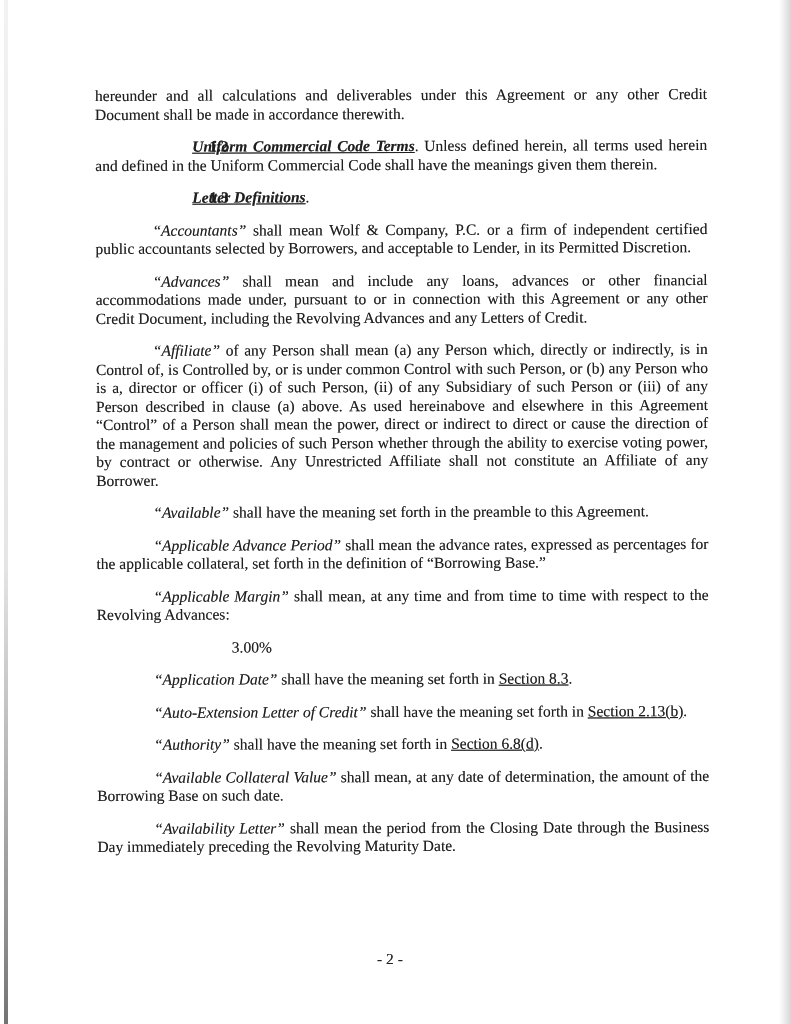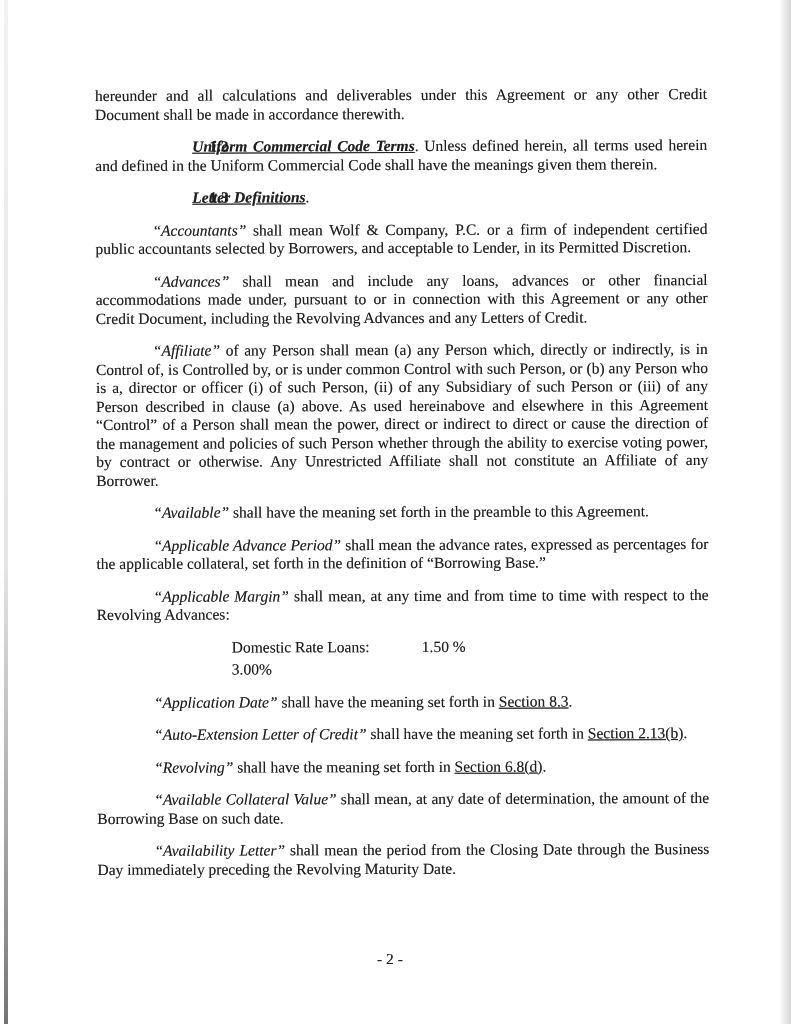--- a/index.html
+++ b/index.html
@@ -104,33 +104,29 @@
   <p class="para"><span class="term">“Affiliate”</span><span> of any Person shall mean (a) any Person which, directly or indirectly, is in Control of, is Controlled by, or is under common Control with such Person, or (b) any Person who is a, director or officer (i) of such Person, (ii) of any Subsidiary of such Person or (iii) of any Person described in clause (a) above.  As used hereinabove and elsewhere in this Agreement “Control” of a Person shall mean the power, direct or indirect to direct or cause the direction of the management and policies of such Person whether through the ability to exercise voting power, by contract or otherwise.  Any Unrestricted Affiliate shall not constitute an Affiliate of any Borrower.</span></p>
 
   <p class="para"><span class="term">“Available”</span><span> shall have the meaning set forth in the preamble to this Agreement.</span></p>
 
   <p class="para"><span class="term">“Applicable Advance Period”</span><span> shall mean the advance rates, expressed as percentages for the applicable collateral, set forth in the definition of “Borrowing Base.”</span></p>
 
   <p class="para"><span class="term">“Applicable Margin”</span><span> shall mean, at any time and from time to time with respect to the Revolving Advances:</span></p>
 
   <div class="rate-table">
     <div class="rate-row">
-      <span class="rate-label">Domestic Rate Loans:</span>
-      <span class="rate-value">1.50 %</span>
-    </div>
-    <div class="rate-row">
       <span class="rate-value">3.00%</span>
     </div>
   </div>
 
   <p class="para"><span class="term">“Application Date”</span><span> shall have the meaning set forth in </span><span class="sref">Section 8.3</span><span>.</span></p>
 
   <p class="para"><span class="term">“Auto-Extension Letter of Credit”</span><span> shall have the meaning set forth in </span><span class="sref">Section 2.13(b)</span><span>.</span></p>
 
-  <p class="para"><span class="term">“Revolving”</span><span> shall have the meaning set forth in </span><span class="sref">Section 6.8(d)</span><span>.</span></p>
+  <p class="para"><span class="term">“Authority”</span><span> shall have the meaning set forth in </span><span class="sref">Section 6.8(d)</span><span>.</span></p>
 
   <p class="para"><span class="term">“Available Collateral Value”</span><span> shall mean, at any date of determination, the amount of the Borrowing Base on such date.</span></p>
 
   <p class="para"><span class="term">“Availability Letter”</span><span> shall mean the period from the Closing Date through the Business Day immediately preceding the Revolving Maturity Date.</span></p>
 
 </div>
 
 <div class="page-number">- 2 -</div>
 
 </body></html>

